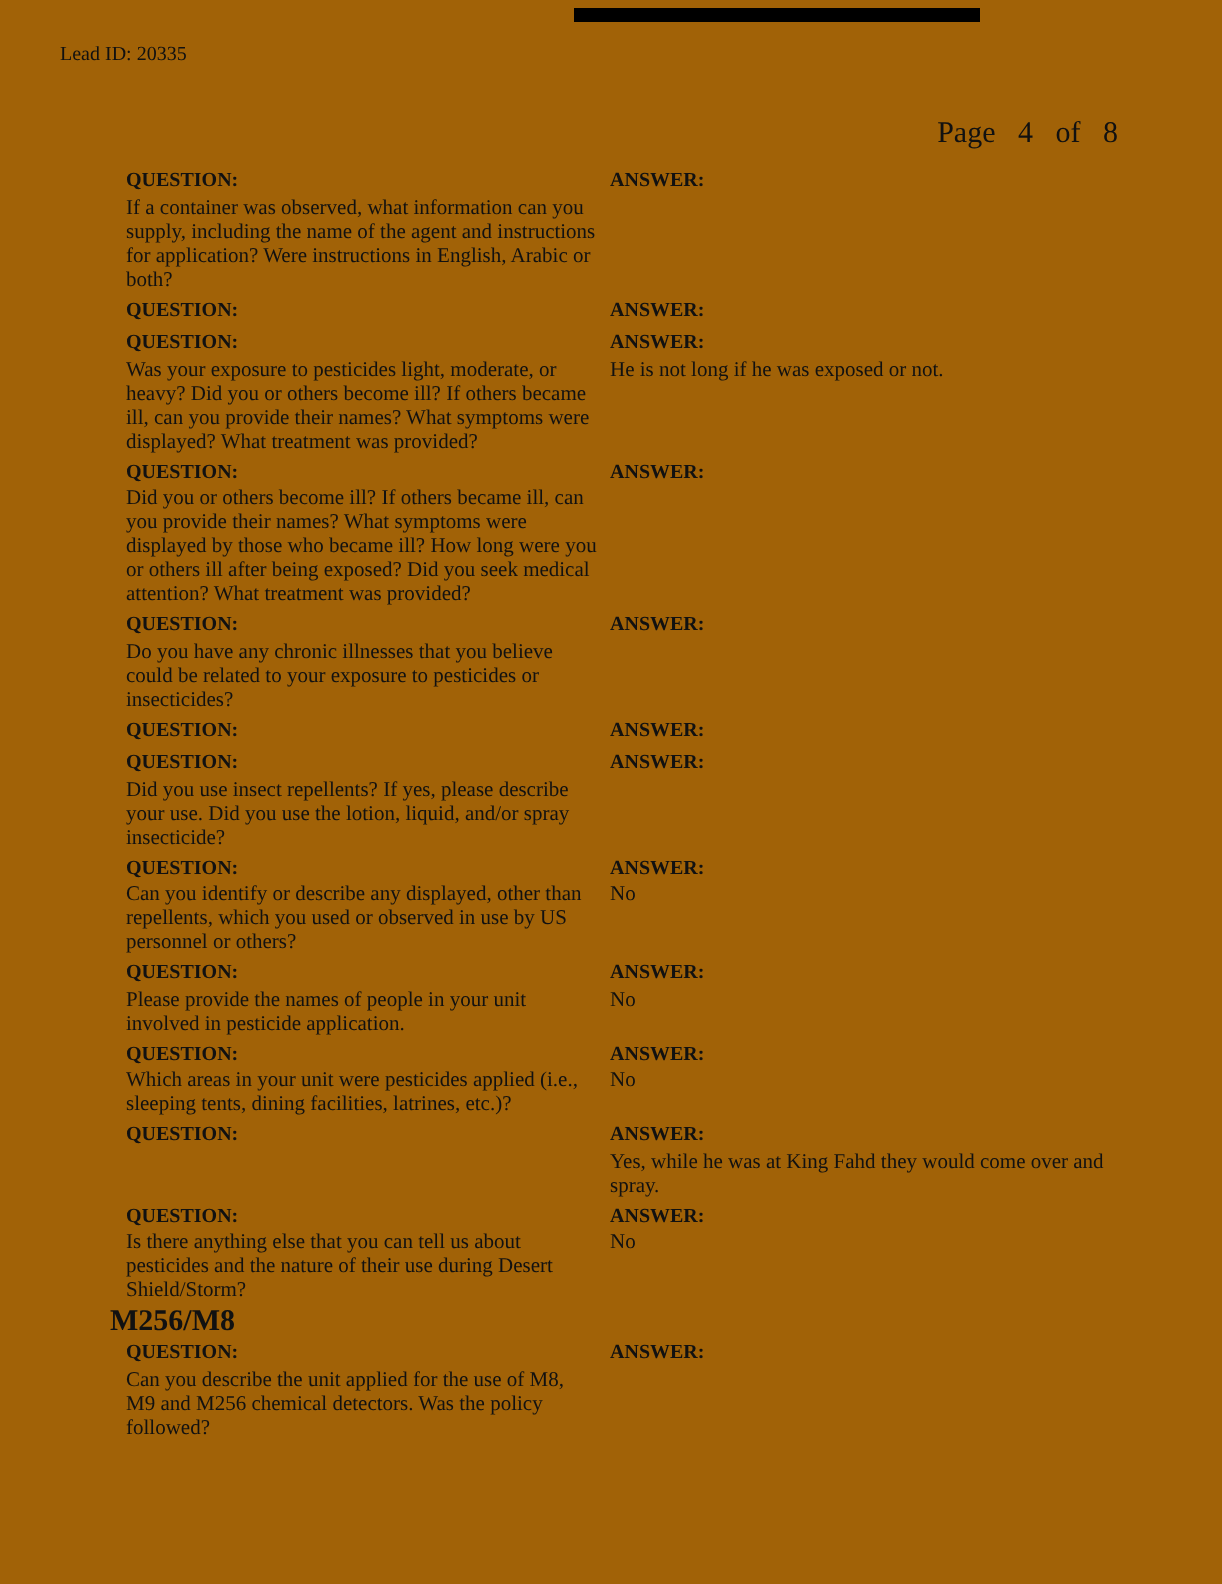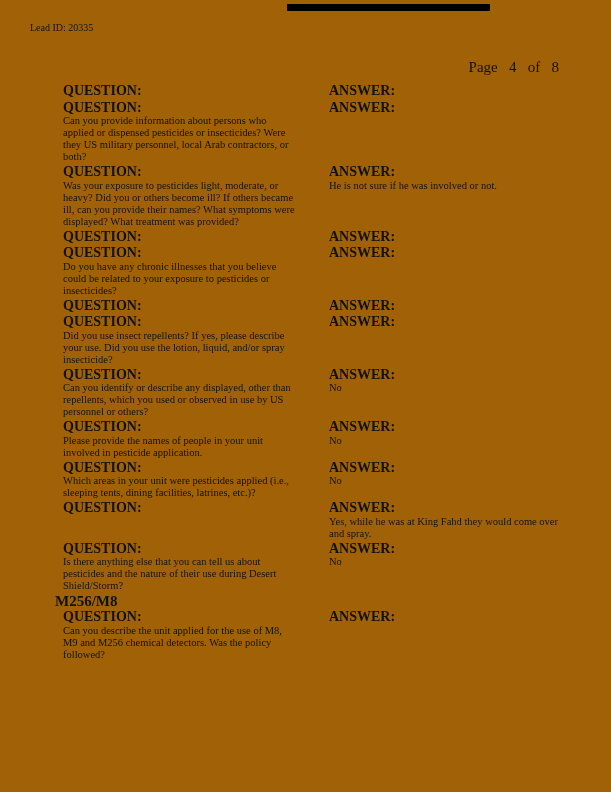--- a/index.html
+++ b/index.html
@@ -59,31 +59,30 @@
   .qa-row {
     display: grid;
     grid-template-columns: 242px 1fr;
     margin-bottom: 3px;
   }
   .q-cell {
     padding-right: 6px;
   }
   .q-label, .a-label {
     font-weight: bold;
-    font-size: 14px;
+    font-size: 10px;
     line-height: 12.5px;
     margin-bottom: 1px;
   }
   .q-text, .a-text {
     font-size: 10.5px;
     line-height: 12px;
   }
   .a-cell {
     padding-right: 20px;
-    margin-left: 24px;
   }
   .section-header {
     font-weight: bold;
     font-size: 15px;
     line-height: 13px;
     margin-left: -8px;
     margin-bottom: 3px;
   }
 </style>
 </head>
@@ -92,52 +91,53 @@
 <div class="sheet">
   <div class="artifact-bar"></div>
   <div class="page-header">
     <span class="lead-id">Lead ID: 20335</span>
     <span class="page-number">Page   4   of   8</span>
   </div>
   <div class="content" id="qa-list">
   <div class="qa-row">
     <div class="q-cell">
       <div class="q-label">QUESTION:</div>
-    </div>
-    <div class="a-cell">
-      <div class="a-label">ANSWER:</div>
-      <div class="a-text"></div>
-    </div>
-  </div>
-
-  <div class="qa-row">
-    <div class="q-cell">
-      <div class="q-label">QUESTION:</div>
-      <div class="q-text">Can you provide information about persons who applied or dispensed pesticides or insecticides?  Were they US military personnel, local Arab contractors, or both?</div>
+      <div class="q-text">If a container was observed, what information can you supply, including the name of the agent and instructions for application?  Were instructions in English, Arabic or both?</div>
+    </div>
+    <div class="a-cell">
+      <div class="a-label">ANSWER:</div>
+      <div class="a-text"></div>
+    </div>
+  </div>
+
+  <div class="qa-row">
+    <div class="q-cell">
+      <div class="q-label">QUESTION:</div>
     </div>
     <div class="a-cell">
       <div class="a-label">ANSWER:</div>
       <div class="a-text"></div>
     </div>
   </div>
 
   <div class="qa-row">
     <div class="q-cell">
       <div class="q-label">QUESTION:</div>
       <div class="q-text">Was your exposure to pesticides light, moderate, or heavy?  Did you or others become ill?  If others became ill, can you provide their names?  What symptoms were displayed?  What treatment was provided?</div>
     </div>
     <div class="a-cell">
       <div class="a-label">ANSWER:</div>
-      <div class="a-text">He is not sure if he was involved or not.</div>
-    </div>
-  </div>
-
-  <div class="qa-row">
-    <div class="q-cell">
-      <div class="q-label">QUESTION:</div>
+      <div class="a-text">He is not long if he was exposed or not.</div>
+    </div>
+  </div>
+
+  <div class="qa-row">
+    <div class="q-cell">
+      <div class="q-label">QUESTION:</div>
+      <div class="q-text">Did you or others become ill?  If others became ill, can you provide their names?  What symptoms were displayed by those who became ill?  How long were you or others ill after being exposed?  Did you seek medical attention?  What treatment was provided?</div>
     </div>
     <div class="a-cell">
       <div class="a-label">ANSWER:</div>
       <div class="a-text"></div>
     </div>
   </div>
 
   <div class="qa-row">
     <div class="q-cell">
       <div class="q-label">QUESTION:</div>

